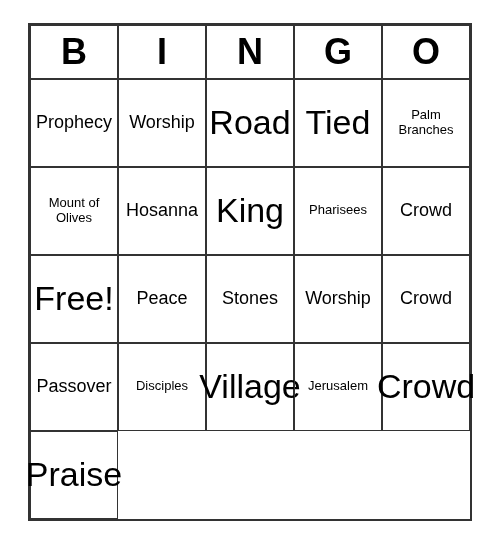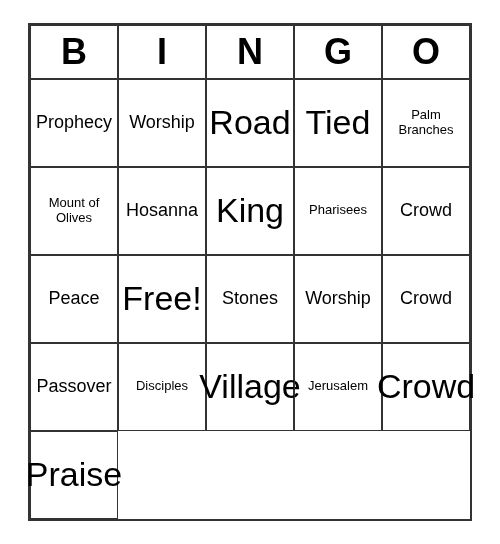--- a/index.html
+++ b/index.html
@@ -105,24 +105,24 @@
       <div class="cell">
         <span class="cell-text size-xlarge">King</span>
       </div>
       <div class="cell">
         <span class="cell-text size-small">Pharisees</span>
       </div>
       <div class="cell">
         <span class="cell-text size-large">Crowd</span>
       </div>
       <div class="cell">
-        <span class="cell-text size-large">Peace</span>
+        <span class="cell-text size-xlarge">Free!</span>
       </div>
       <div class="cell">
-        <span class="cell-text size-xlarge">Free!</span>
+        <span class="cell-text size-large">Peace</span>
       </div>
       <div class="cell">
         <span class="cell-text size-large">Stones</span>
       </div>
       <div class="cell">
         <span class="cell-text size-medium">Worship</span>
       </div>
       <div class="cell">
         <span class="cell-text size-large">Crowd</span>
       </div>

